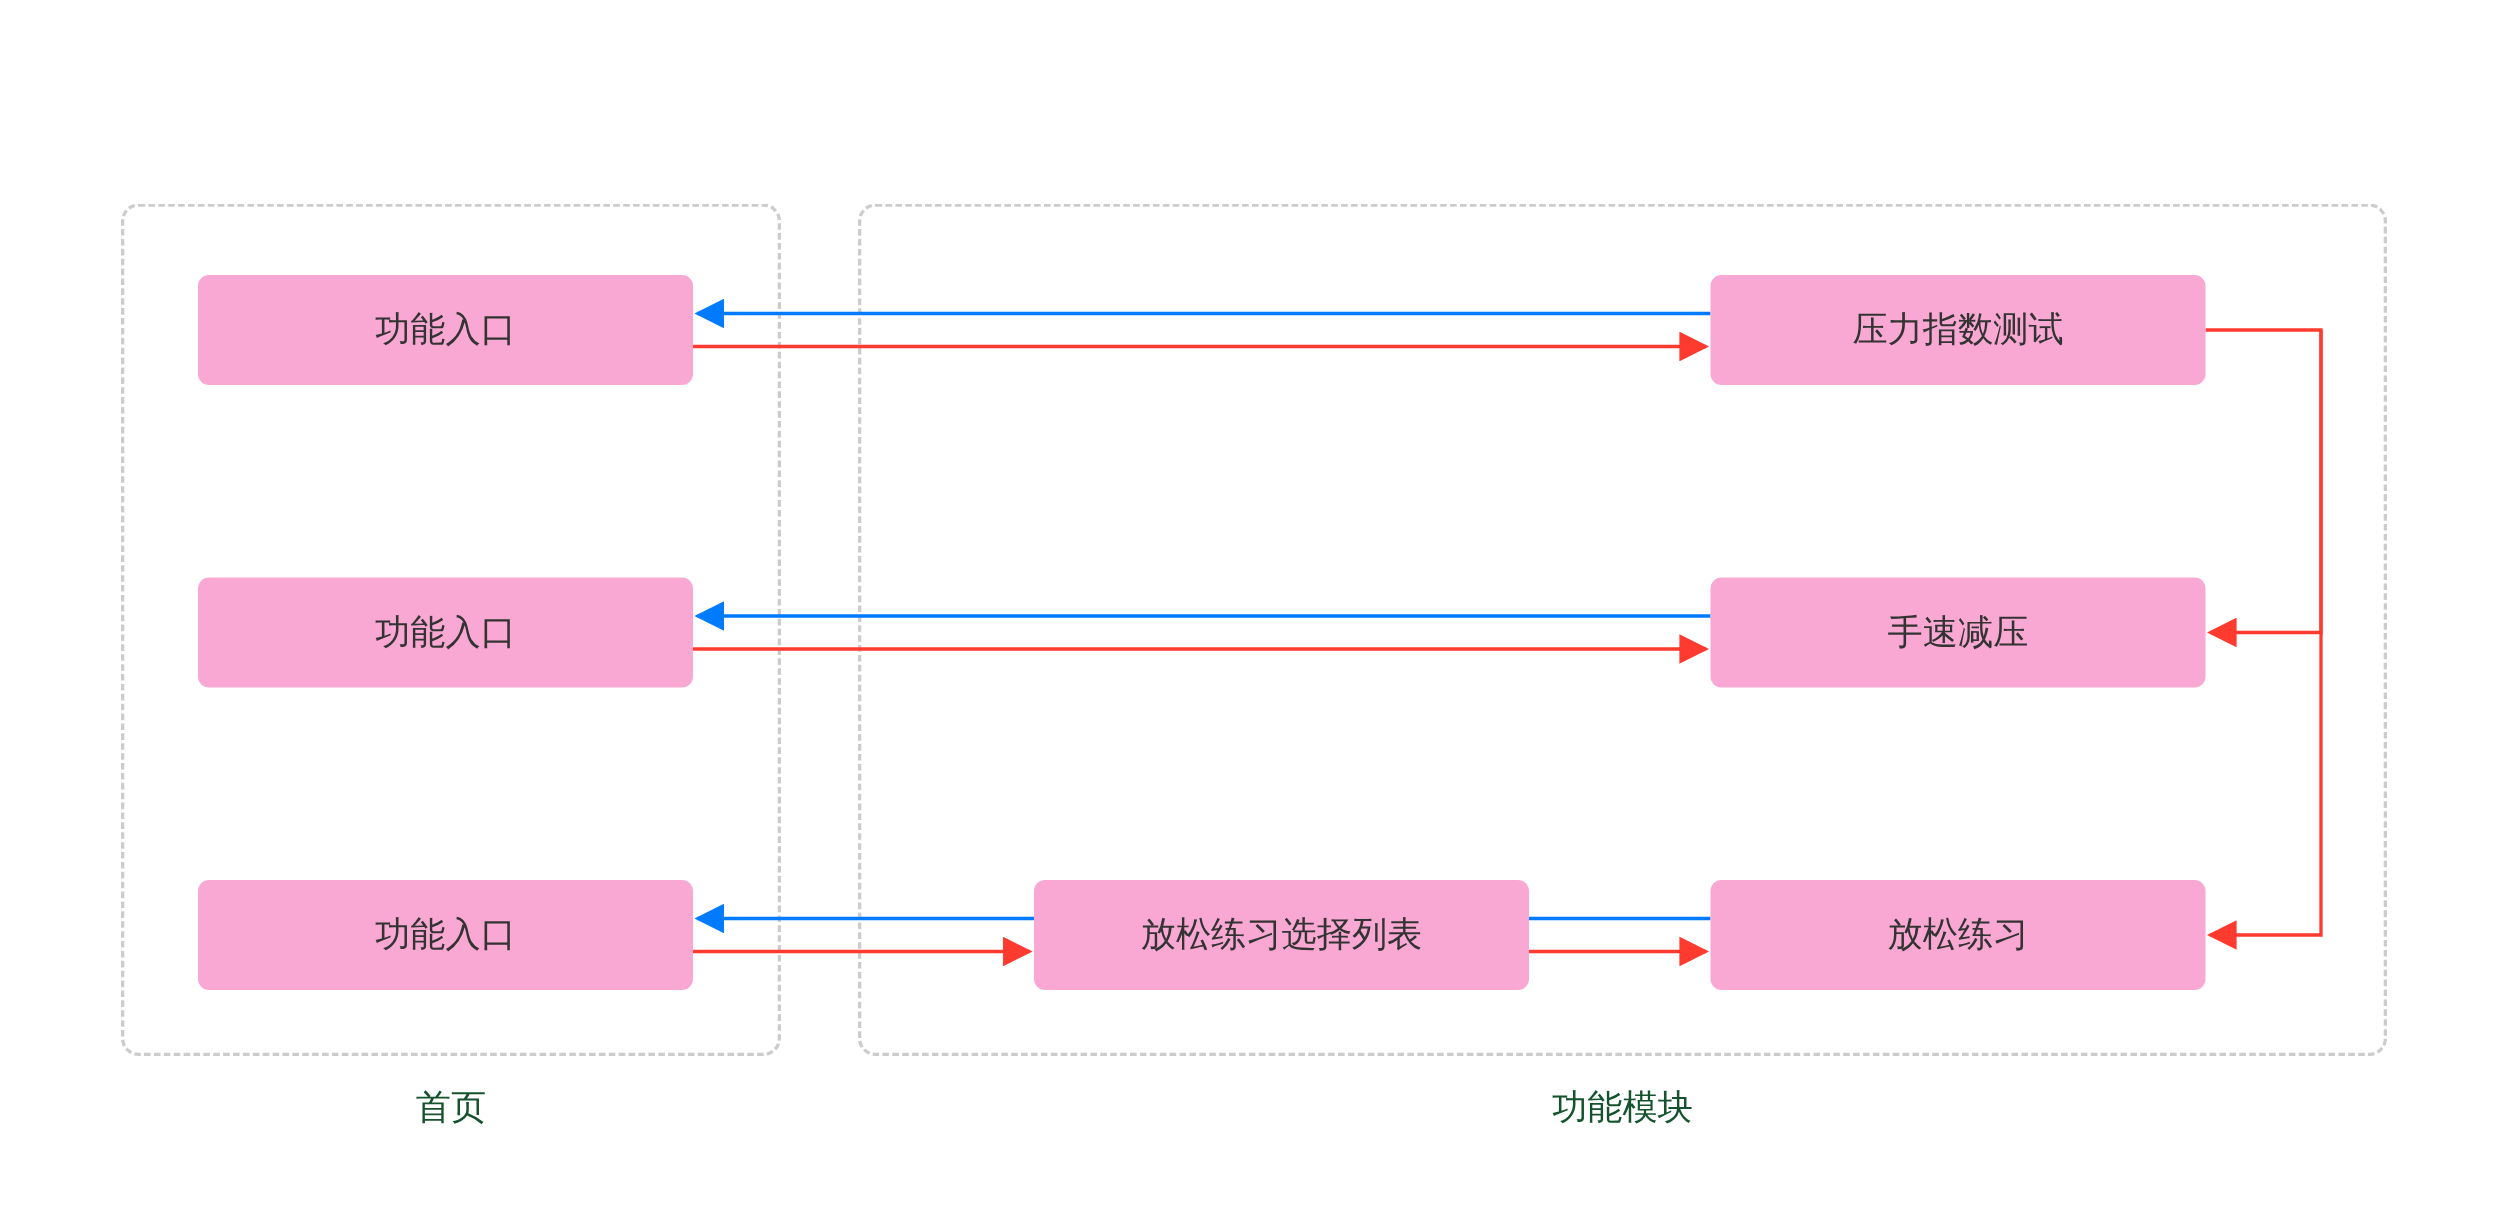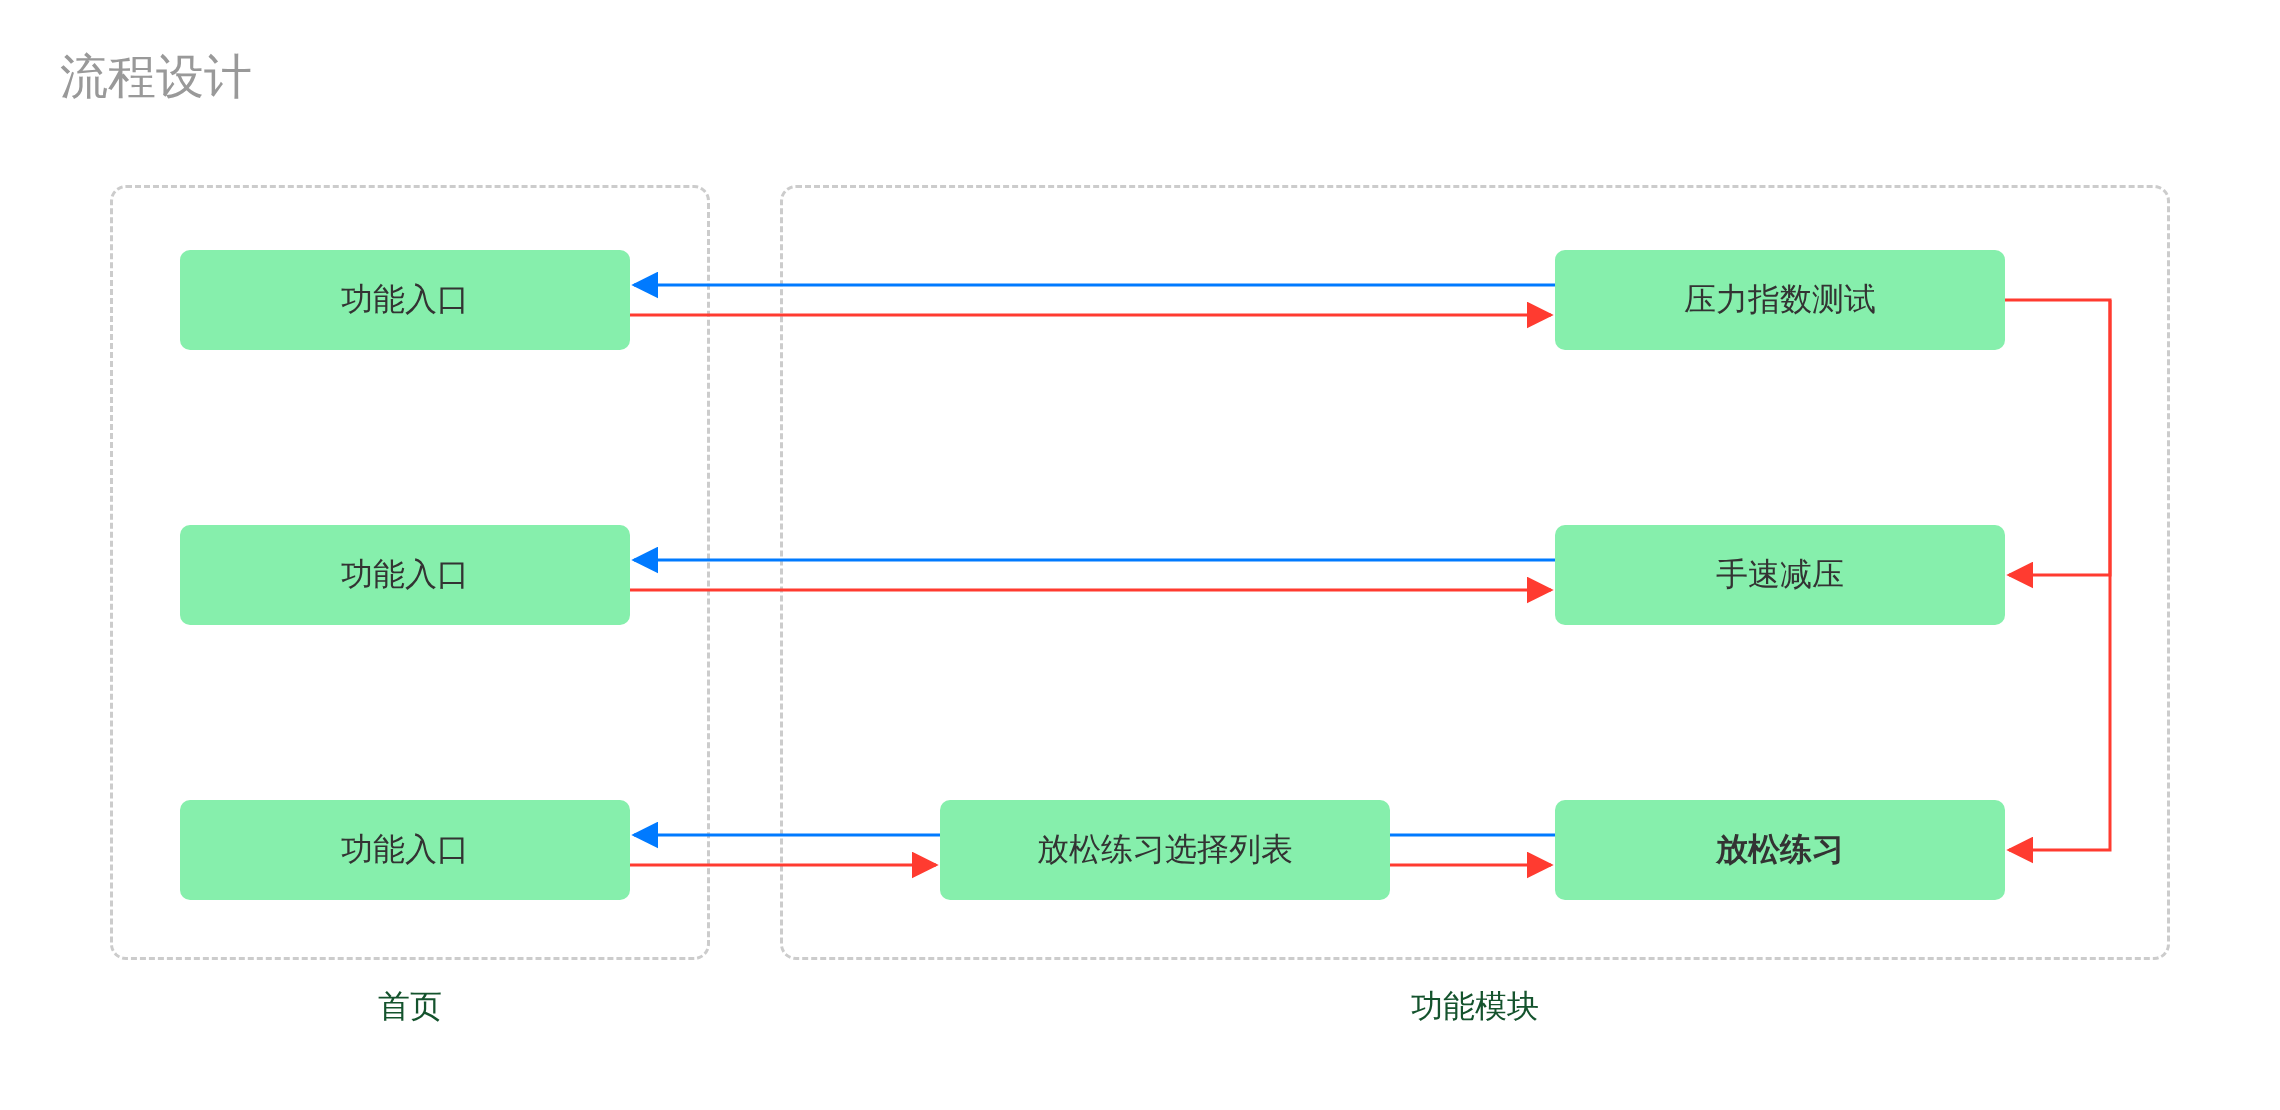--- a/index.html
+++ b/index.html
@@ -58,51 +58,50 @@
       top: 985px;
       width: 600px;
     }
     .label-modules {
       left: 780px;
       top: 985px;
       width: 1390px;
     }
     .node {
       position: absolute;
-      background: #86efac;
+      background: #f9a8d4;
       border-radius: 10px;
       display: flex;
       align-items: center;
       justify-content: center;
       font-size: 32px;
       color: #333333;
       height: 100px;
     }
     .node-entry-1 { left: 180px; top: 250px; width: 450px; }
     .node-entry-2 { left: 180px; top: 525px; width: 450px; }
     .node-entry-3 { left: 180px; top: 800px; width: 450px; }
     .node-stress { left: 1555px; top: 250px; width: 450px; }
     .node-hand { left: 1555px; top: 525px; width: 450px; }
     .node-list { left: 940px; top: 800px; width: 450px; justify-content: center; }
-    .node-relax { left: 1555px; top: 800px; width: 450px; font-weight: bold; }
+    .node-relax { left: 1555px; top: 800px; width: 450px; }
     .svg-layer {
       position: absolute;
       left: 0;
       top: 0;
       width: 2280px;
       height: 1110px;
       pointer-events: none;
     }
   </style>
 </head>
 <body>
 
 <div class="canvas">
 
-  <div class="page-title">流程设计</div>
 
   <div class="group-box group-home"></div>
   <div class="group-box group-modules"></div>
 
   <div class="group-label label-home">首页</div>
   <div class="group-label label-modules">功能模块</div>
 
   <svg class="svg-layer" viewBox="0 0 2280 1110">
     <defs>
       <marker id="arrow-red" viewBox="0 0 10 10" refX="9" refY="5" markerWidth="9" markerHeight="9" orient="auto-start-reverse">

